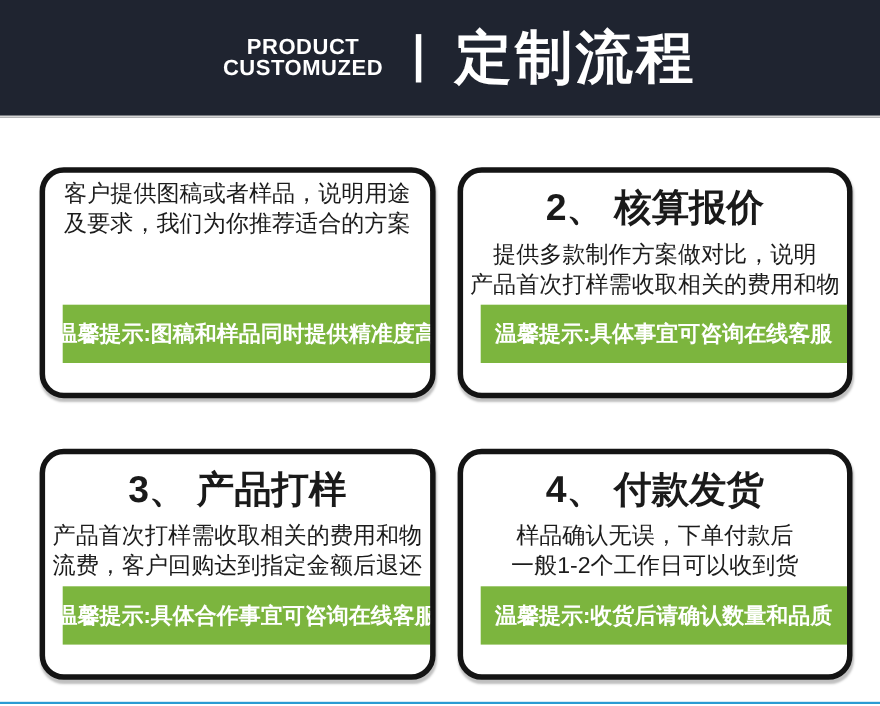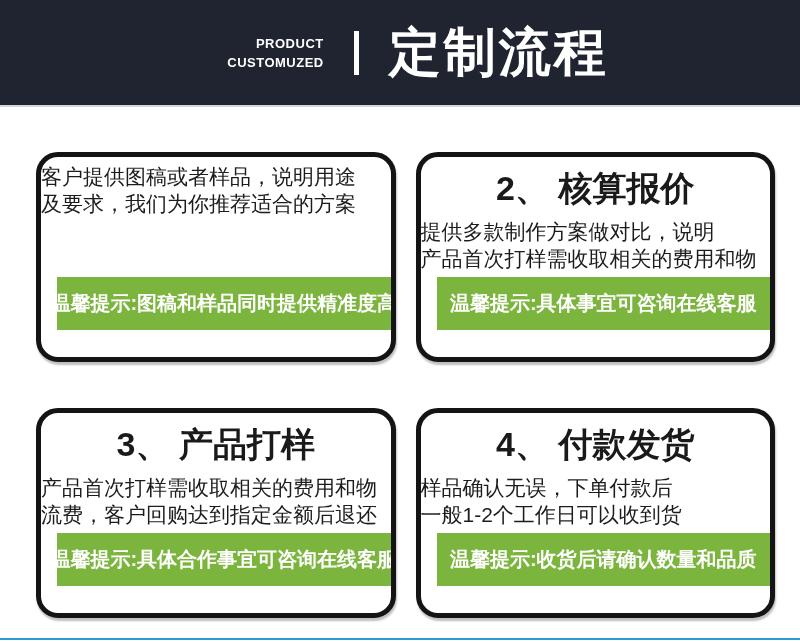--- a/index.html
+++ b/index.html
@@ -21,22 +21,22 @@
     justify-content: center;
   }
   .banner-inner {
     display: flex;
     align-items: center;
     gap: 30px;
     transform: translateX(18px);
   }
   .banner-en {
     color: #ffffff;
-    text-align: right;
-    font-size: 13px;
+    text-align: center;
+    font-size: 20px;
     font-weight: bold;
     line-height: 19px;
     letter-spacing: 0.5px;
   }
   .banner-divider {
     width: 5px;
     height: 44px;
     background: #ffffff;
   }
   .banner-title {
@@ -68,21 +68,21 @@
   .card-title {
     margin: 9px 0 0 0;
     text-align: center;
     font-size: 34px;
     font-weight: bold;
     color: #1a1a1a;
     white-space: nowrap;
   }
   .card-desc {
     margin: 6px 0 0 0;
-    text-align: left;
+    text-align: center;
     font-size: 21px;
     line-height: 27px;
     color: #1c1c1c;
     white-space: nowrap;
   }
   .card-tip {
     position: absolute;
     left: 16px;
     right: 0;
     bottom: 27px;

